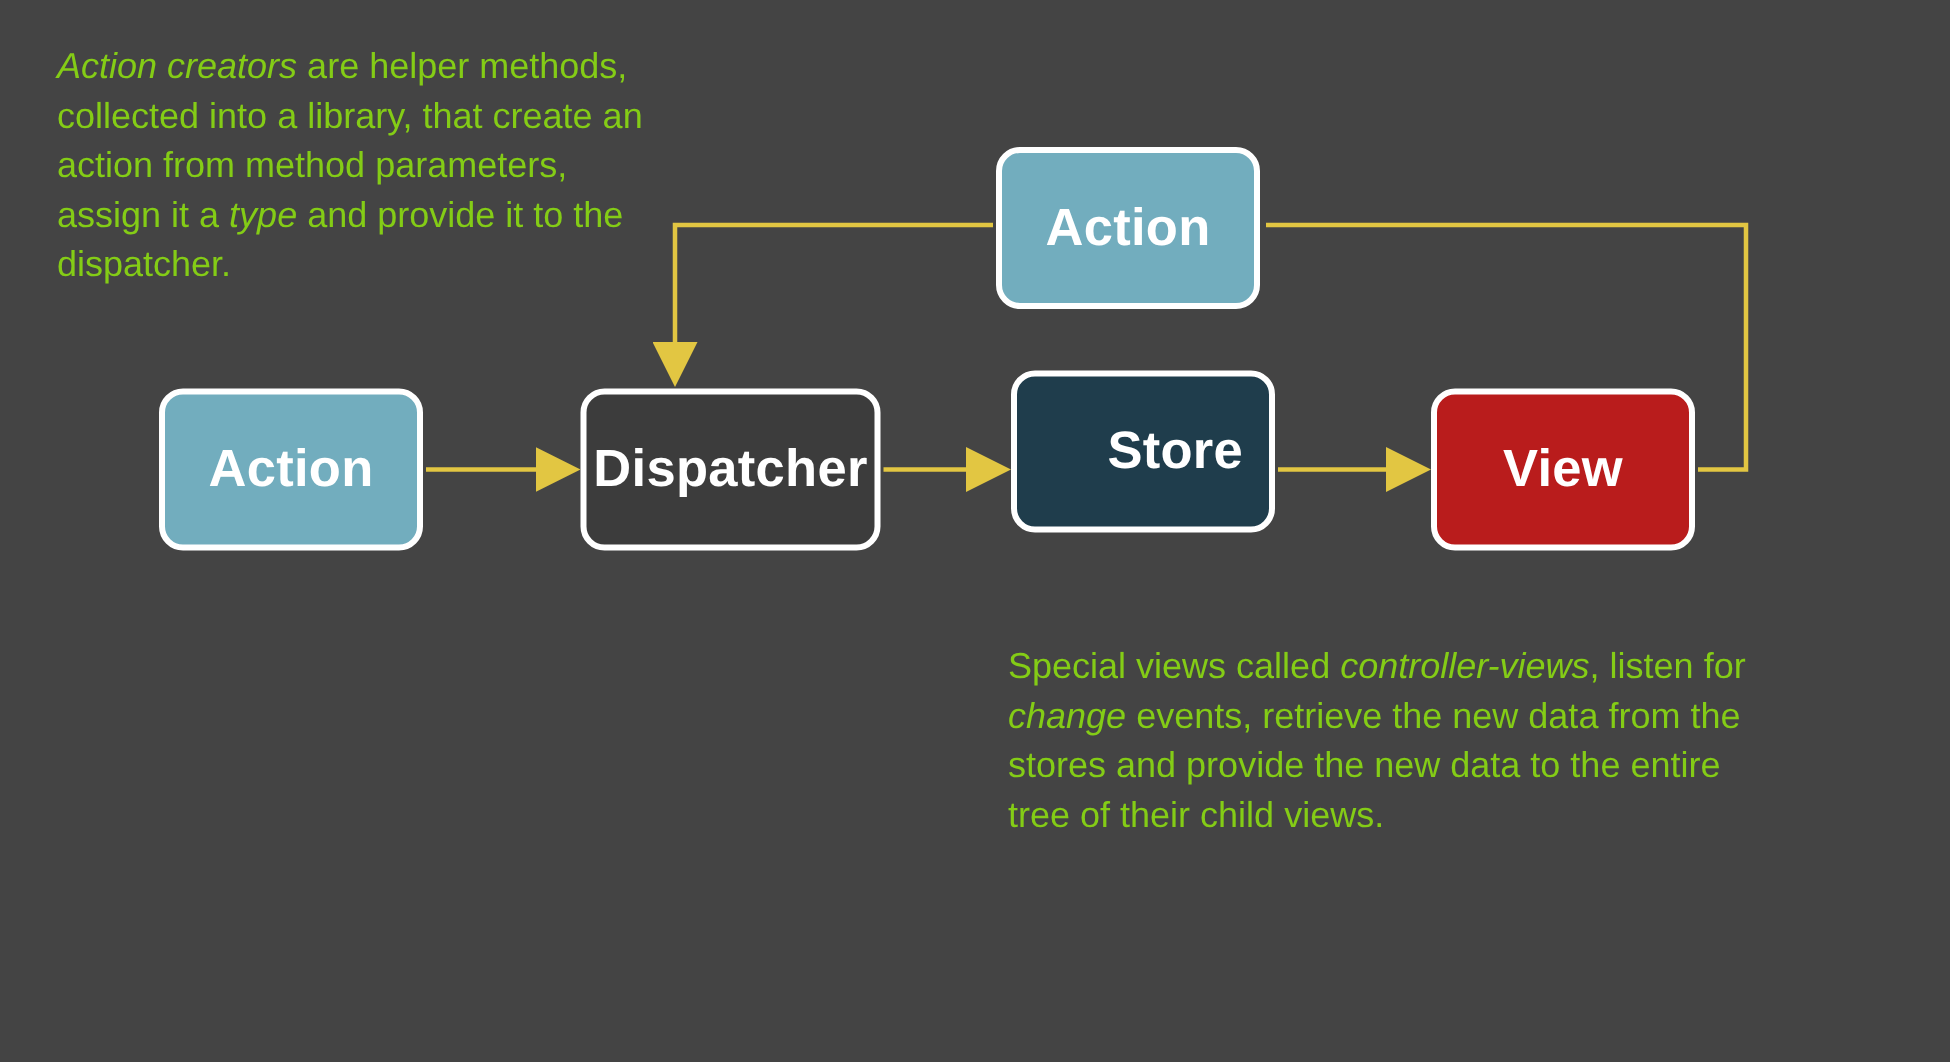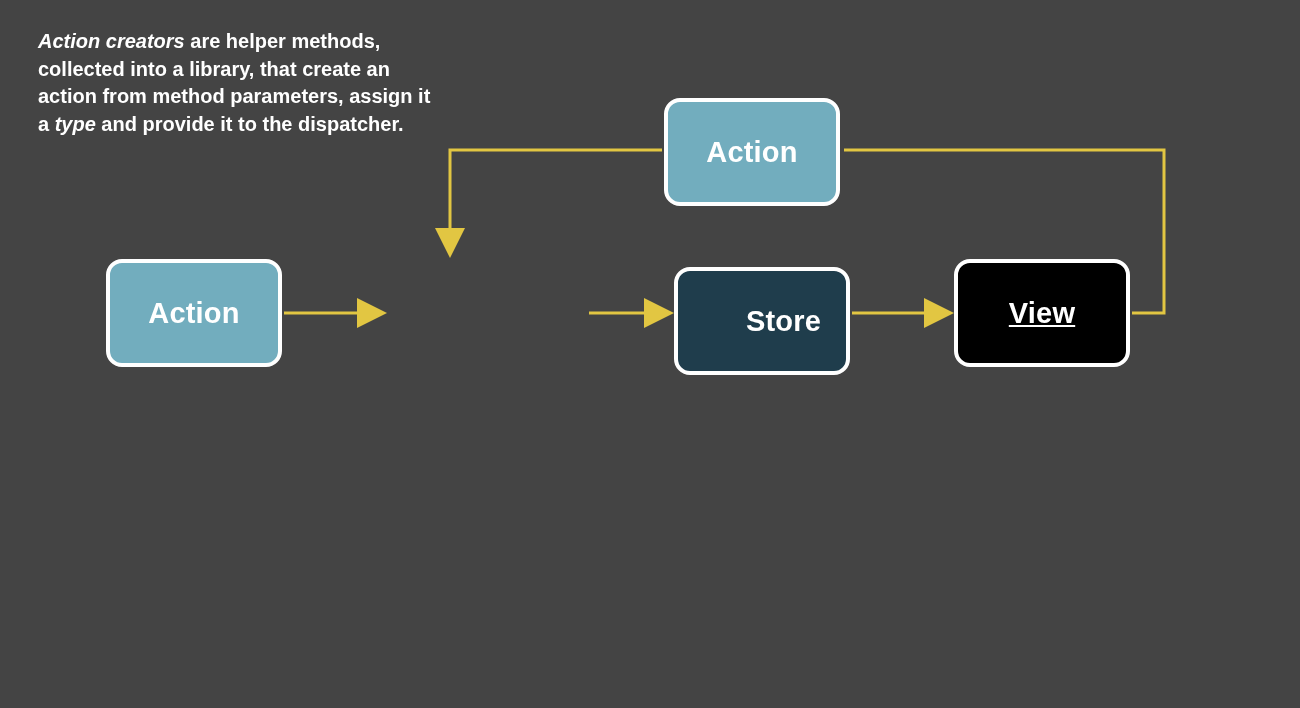--- a/index.html
+++ b/index.html
@@ -17,37 +17,37 @@
     width: 1300px;
     height: 708px;
   }
   .node {
     position: absolute;
     border: 4px solid #ffffff;
     border-radius: 16px;
     display: flex;
     align-items: center;
     justify-content: center;
-    font-size: 29px;
+    font-size: 35px;
     font-weight: 600;
     color: #ffffff;
     box-sizing: border-box;
     letter-spacing: 0.2px;
   }
   .node.teal   { background: #72adbe; }
   .node.dark   { background: #3c3c3c; }
   .node.navy   { background: #1f3d4c; }
-  .node.green  { background: #000000; text-decoration: underline; }
+  .node.green  { background: #b91c1c; }
 
   .caption {
     position: absolute;
-    font-size: 20px;
+    font-size: 24px;
     line-height: 1.38;
-    color: #ffffff;
-    font-weight: 700;
+    color: #84cc16;
+    font-weight: 400;
   }
   .caption p { margin: 0 0 14px 0; }
   .caption em { font-style: italic; }
 
   
   svg.arrows {
     position: absolute;
     left: 0; top: 0;
     width: 1300px; height: 708px;
     pointer-events: none;
@@ -63,29 +63,31 @@
 </style>
 </head>
 <body>
 
 <div class="canvas">
 
   <div class="caption" style="left:38px; top:28px; width:400px;"><em>Action creators</em> are helper methods, collected into a library, that create an action from method parameters, assign it a <em>type</em> and provide it to the dispatcher.</div>
 
   <div class="node teal" style="left:106px; top:259px; width:176px; height:108px;">Action</div>
 
+  <div class="node dark" style="left:387px; top:259px; width:200px; height:108px;">Dispatcher</div>
 
-  <div class="node navy" style="left:674px; top:267px; width:176px; height:108px;padding-left:43px;">Store</div>
+  <div class="node navy" style="left:674px; top:247px; width:176px; height:108px;padding-left:43px;">Store</div>
 
   <div class="node green" style="left:954px; top:259px; width:176px; height:108px;">View</div>
 
   <div class="node teal" style="left:664px; top:98px; width:176px; height:108px;">Action</div>
 
 
   <div class="caption" style="left:672px; top:428px; width:520px;">
+     <p>Special views called <em>controller-views</em>, listen for <em>change</em> events, retrieve the new data from the stores and provide the new data to the entire tree of their child views.</p>
   </div>
 
   <svg class="arrows">
     <defs>
       <marker id="ah" markerWidth="10" markerHeight="10" refX="8" refY="5" orient="auto">
         <path d="M0,0 L10,5 L0,10 z" class="arrow-head"></path>
       </marker>
     </defs>
 
     <line class="arrow-line" x1="284" y1="313" x2="381" y2="313" marker-end="url(#ah)"></line>

